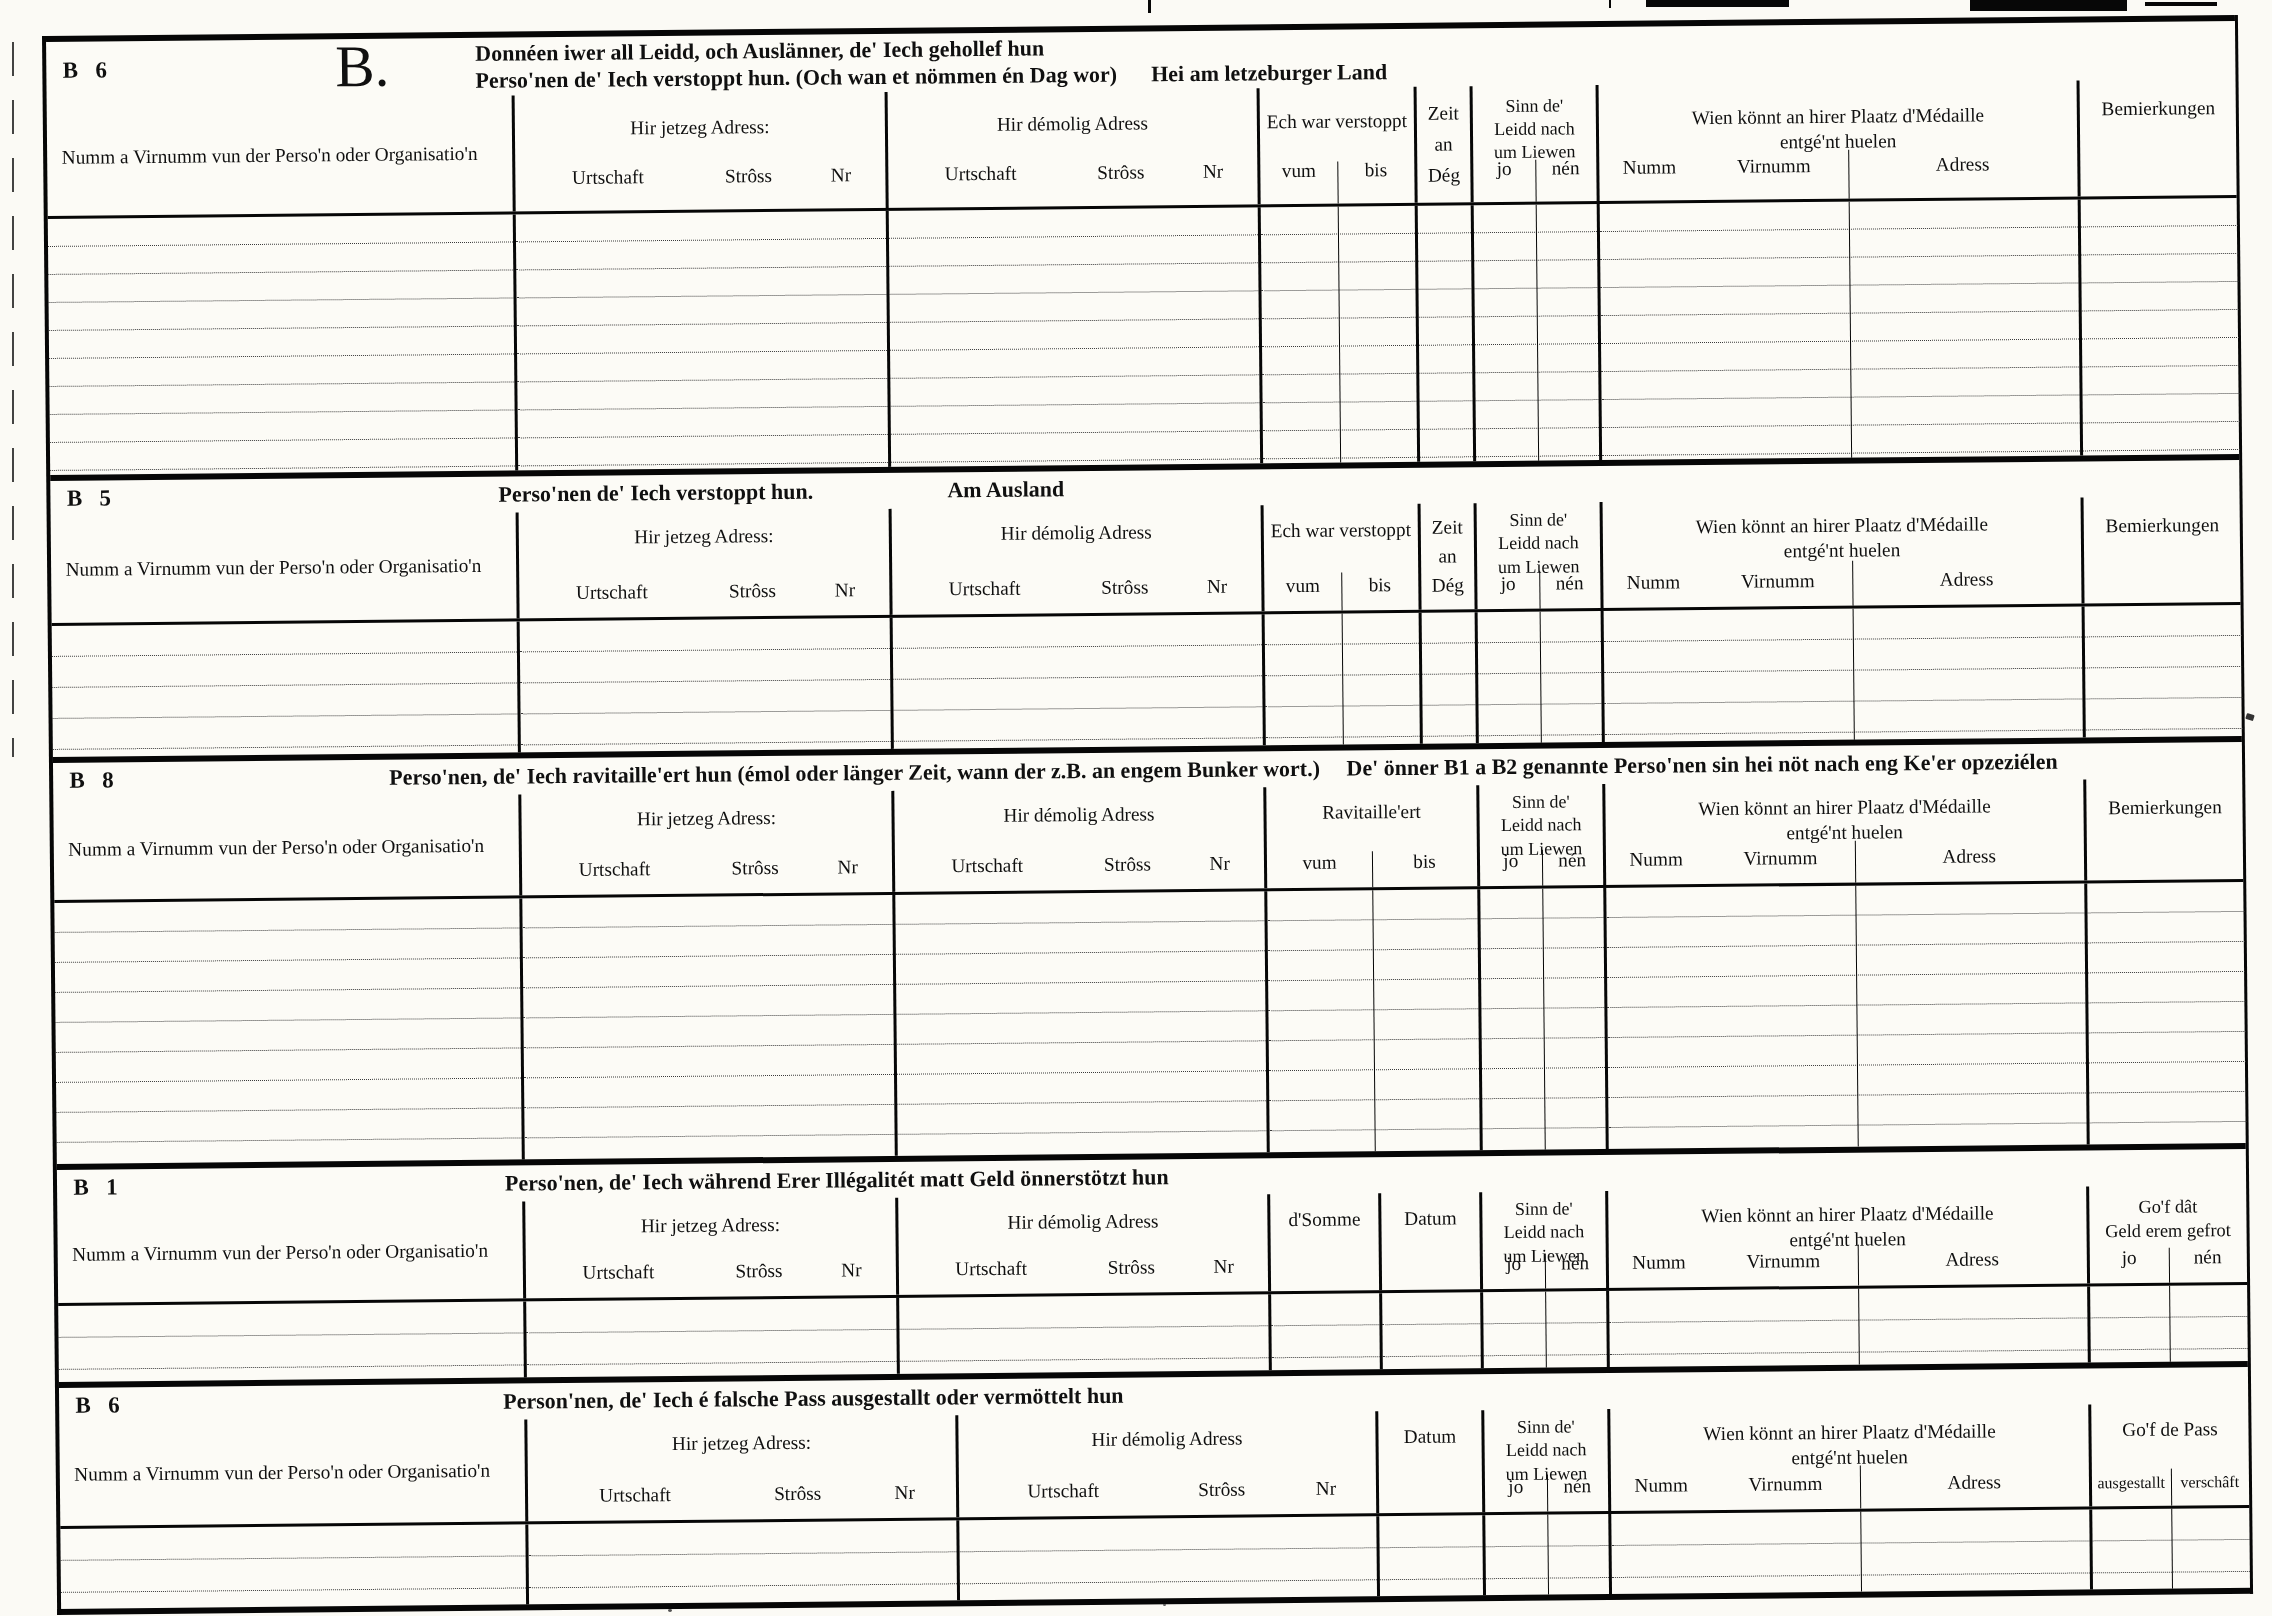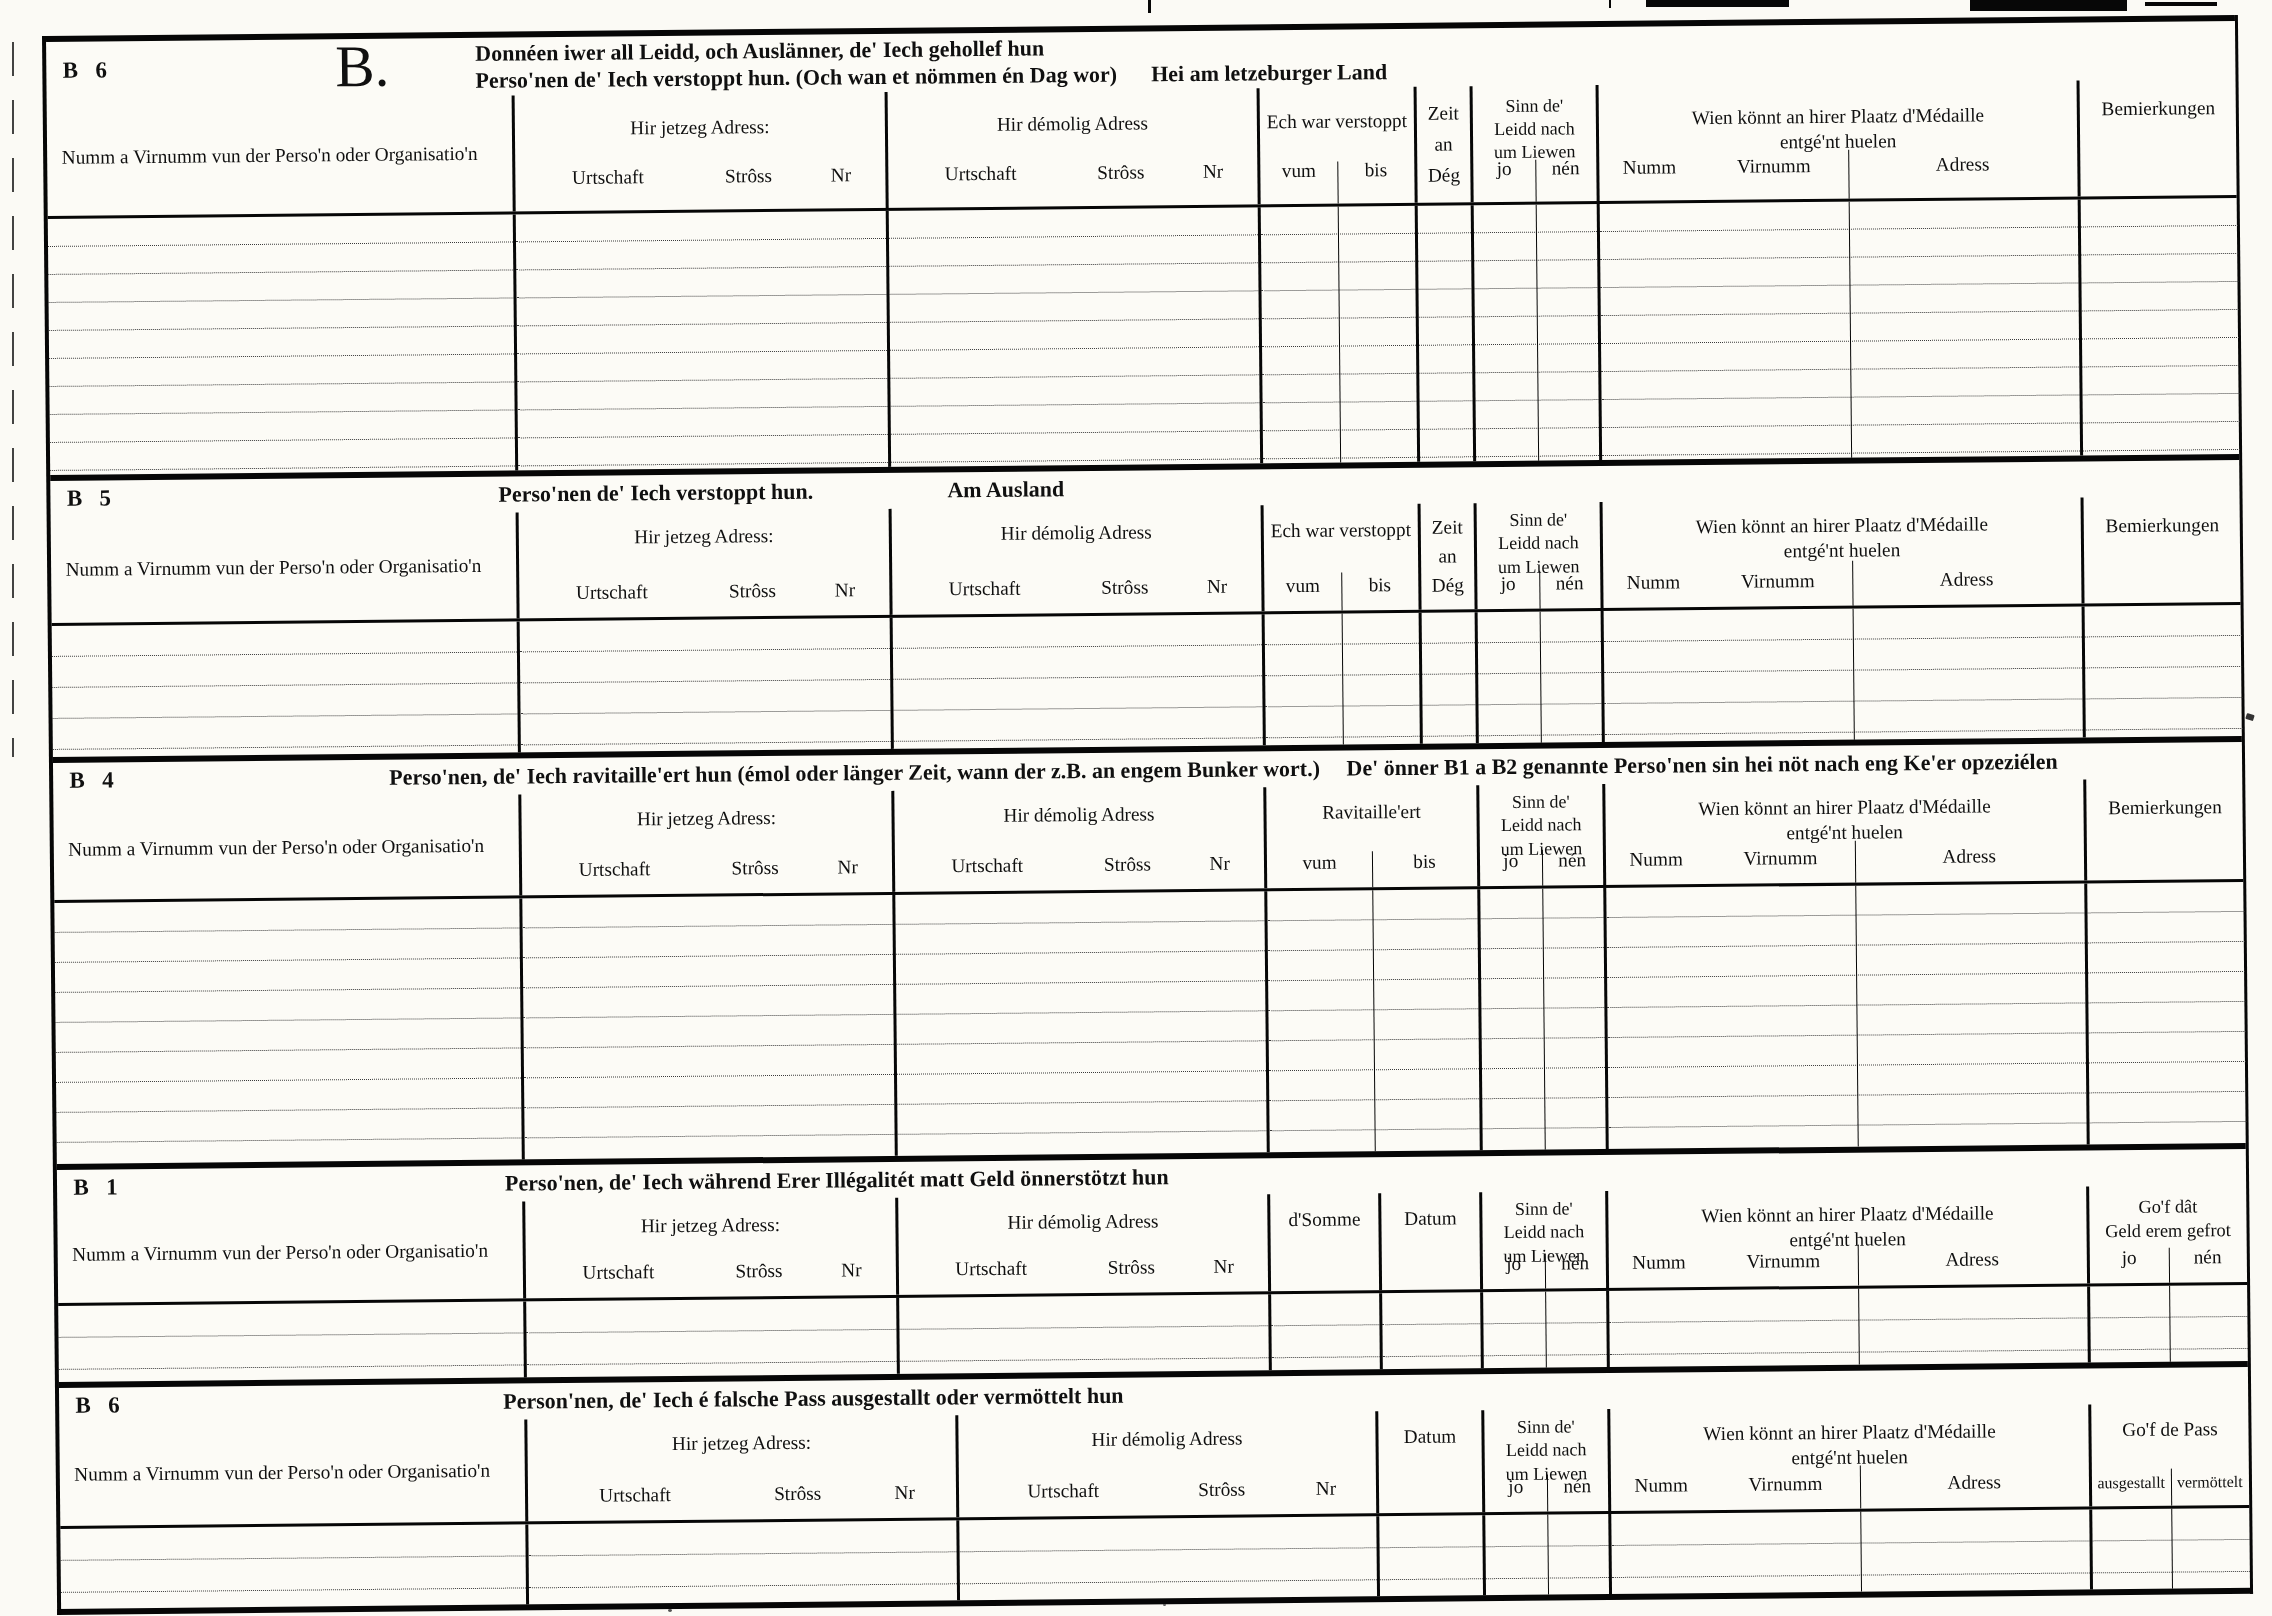--- a/index.html
+++ b/index.html
@@ -392,21 +392,21 @@
           <div class="bcol" style="flex: 0 0 157px;">
             <div class="brow" style="height: 31px;"></div>
             <div class="brow" style="height: 31px;"></div>
             <div class="brow" style="height: 31px;"></div>
             <div class="brow" style="height: 31px;"></div>
           </div>
         </div>
       </div>
       <div class="section">
         <div class="band" style="height: 36px;">
-          <span class="sec-label">B 4</span>
+          <span class="sec-label">B 8</span>
           <div class="sec-title" style="left: 336px;"><span>Perso'nen, de' Iech ravitaille'ert hun (émol oder länger Zeit, wann der z.B. an engem Bunker wort.)</span><span class="part2">De' önner B1 a B2 genannte Perso'nen sin hei nöt nach eng Ke'er opzeziélen</span></div>
         </div>
         <div class="cols head" style="height: 101px;">
           <div class="hcell col-name" style="flex: 0 0 468px;">
             <div class="hc-name">Numm a Virnumm vun der Perso'n oder Organisatio'n</div>
           </div>
           <div class="hcell col-addr-now" style="flex: 0 0 373px;">
             <div class="hc-title">
               <div>Hir jetzeg Adress:</div>
             </div>
@@ -712,21 +712,21 @@
               <span style="width: 48%;">Adress</span>
             </div>
             <div class="vdiv" style="left: 52%; top: 58%;"></div>
           </div>
           <div class="hcell col-pass" style="flex: 0 0 157px;">
             <div class="hc-title">
               <div>Go'f de Pass</div>
             </div>
             <div class="hc-subs">
               <span style="width: 50%;">ausgestallt</span>
-              <span style="width: 50%;">vermöttelt</span>
+              <span style="width: 50%;">verschâft</span>
             </div>
             <div class="vdiv" style="left: 50%; top: 64%;"></div>
           </div>
         </div>
         <div class="cols bodyrows" style="height: 80px;">
           <div class="bcol" style="flex: 0 0 468px;">
             <div class="brow" style="height: 32px;"></div>
             <div class="brow" style="height: 32px;"></div>
           </div>
           <div class="bcol" style="flex: 0 0 431px;">

